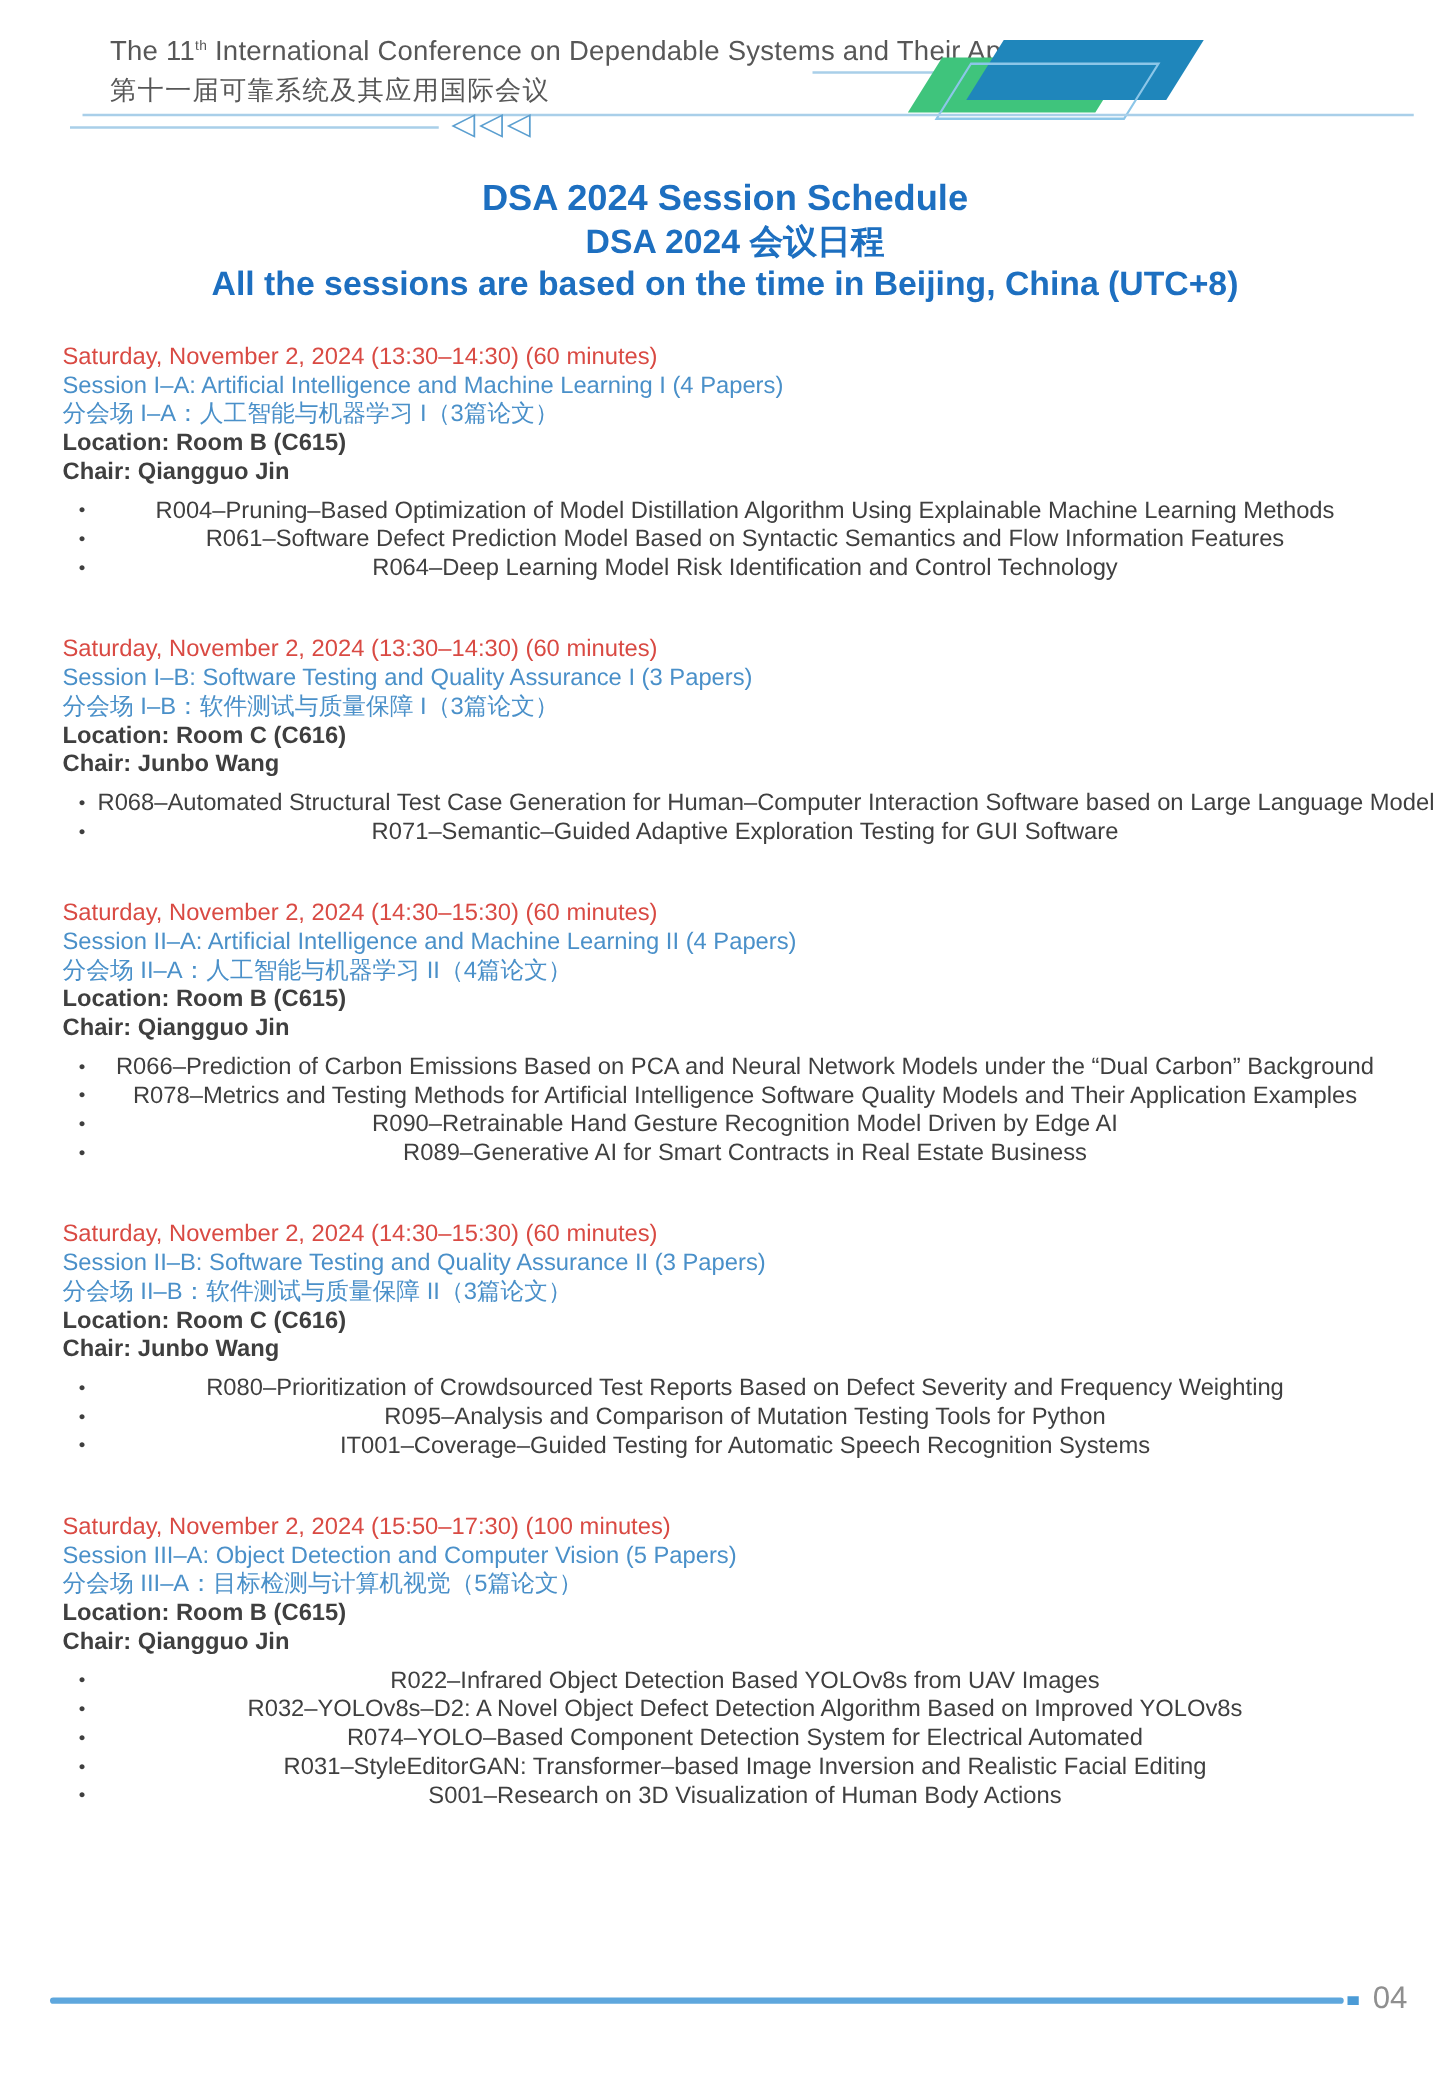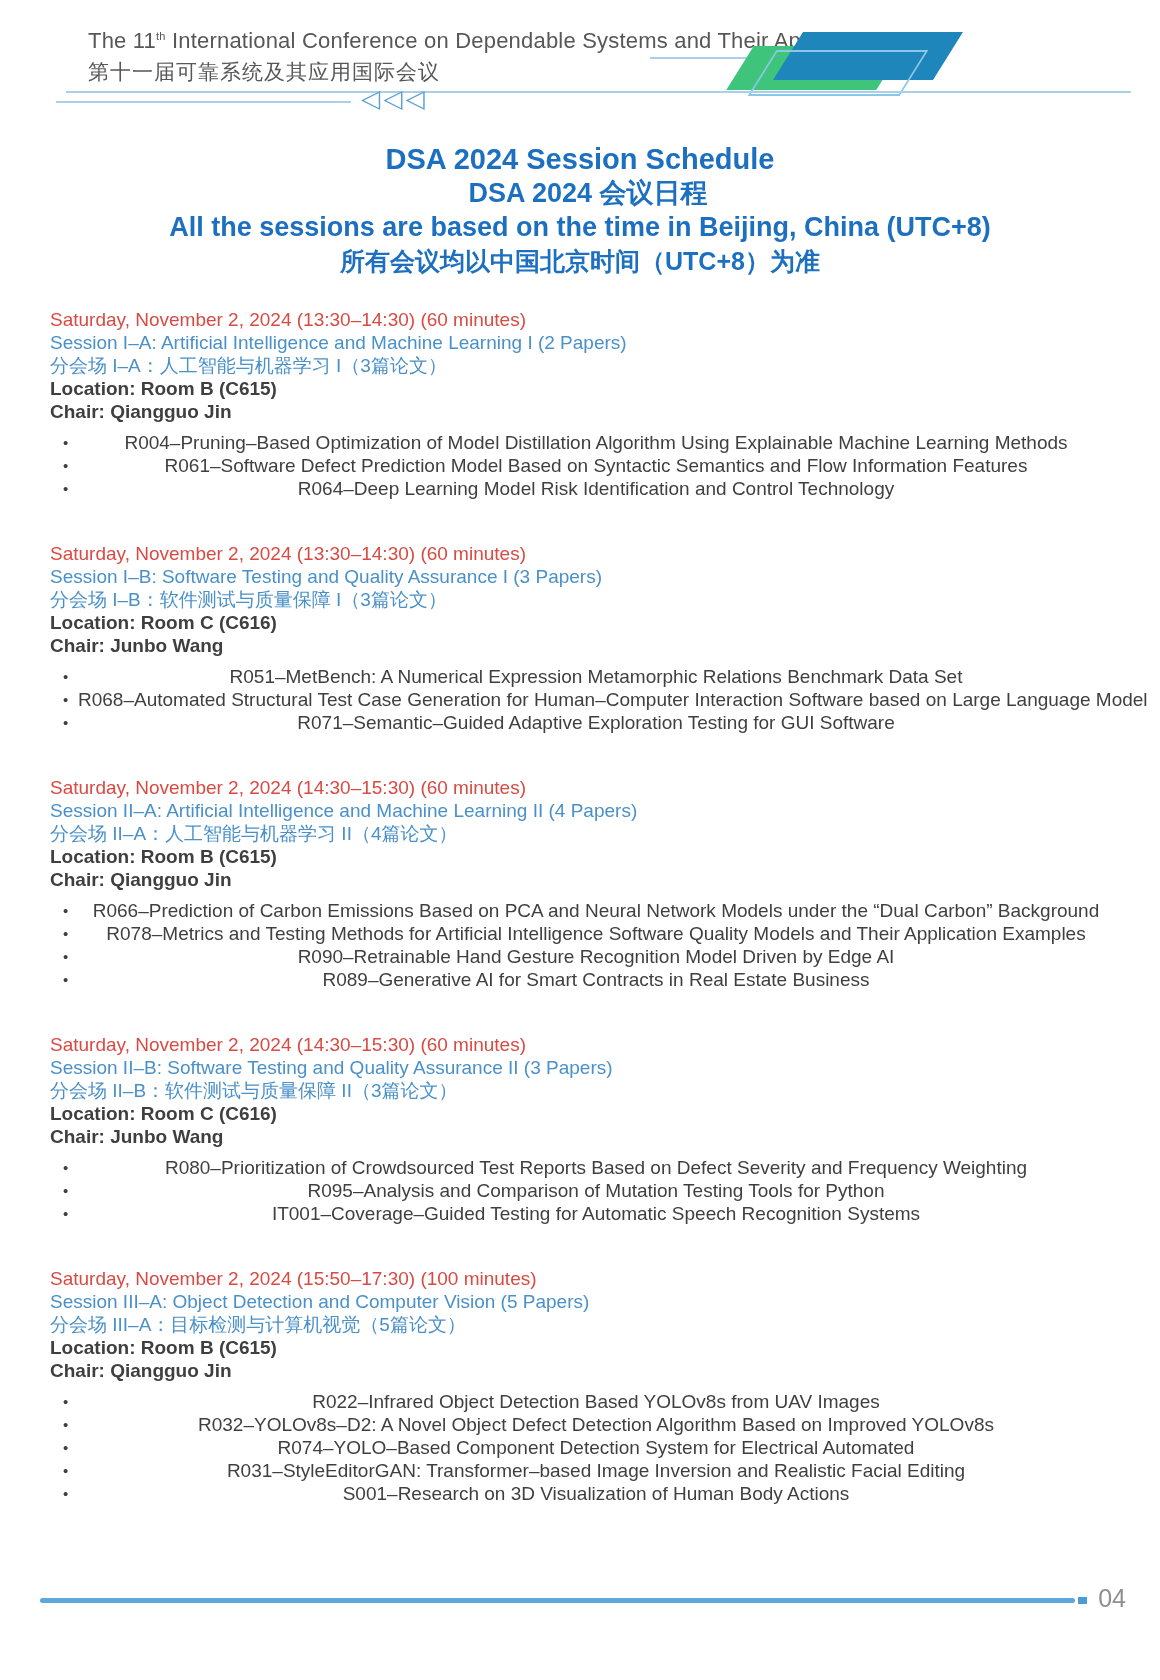--- a/index.html
+++ b/index.html
@@ -64,45 +64,43 @@
   </div>
   <div class="rule-a"></div>
   <div class="rule-b"></div>
   <div class="chevrons">◁◁◁</div>
 </header>
 
 <section class="title-block">
   <div class="t1">DSA 2024 Session Schedule</div>
   <div class="t2">DSA 2024 会议日程</div>
   <div class="t3">All the sessions are based on the time in Beijing, China (UTC+8)</div>
-  <div class="t4">所有会议均以中国北京时间（UTC+8）为准</div>
 </section>
 
 <main id="sessions">
   <section class="session">
     <div class="s-date">Saturday, November 2, 2024 (13:30–14:30) (60 minutes)</div>
-    <div class="s-title">Session I–A: Artificial Intelligence and Machine Learning I (2 Papers)</div>
+    <div class="s-title">Session I–A: Artificial Intelligence and Machine Learning I (4 Papers)</div>
     <div class="s-title-zh">分会场 I–A：人工智能与机器学习 I（3篇论文）</div>
     <div class="s-loc">Location: Room B (C615)</div>
     <div class="s-chair">Chair: Qiangguo Jin</div>
     <ul class="papers">
         <li class="paper">R004–Pruning–Based Optimization of Model Distillation Algorithm Using Explainable Machine Learning Methods</li>
         <li class="paper">R061–Software Defect Prediction Model Based on Syntactic Semantics and Flow Information Features</li>
         <li class="paper">R064–Deep Learning Model Risk Identification and Control Technology</li>
       </ul>
   </section>
 
   <section class="session">
     <div class="s-date">Saturday, November 2, 2024 (13:30–14:30) (60 minutes)</div>
     <div class="s-title">Session I–B: Software Testing and Quality Assurance I (3 Papers)</div>
     <div class="s-title-zh">分会场 I–B：软件测试与质量保障 I（3篇论文）</div>
     <div class="s-loc">Location: Room C (C616)</div>
     <div class="s-chair">Chair: Junbo Wang</div>
     <ul class="papers">
-        <li class="paper">R051–MetBench: A Numerical Expression Metamorphic Relations Benchmark Data Set</li>
         <li class="paper">R068–Automated Structural Test Case Generation for Human–Computer Interaction Software based on Large Language Model</li>
         <li class="paper">R071–Semantic–Guided Adaptive Exploration Testing for GUI Software</li>
       </ul>
   </section>
 
   <section class="session">
     <div class="s-date">Saturday, November 2, 2024 (14:30–15:30) (60 minutes)</div>
     <div class="s-title">Session II–A: Artificial Intelligence and Machine Learning II (4 Papers)</div>
     <div class="s-title-zh">分会场 II–A：人工智能与机器学习 II（4篇论文）</div>
     <div class="s-loc">Location: Room B (C615)</div>

